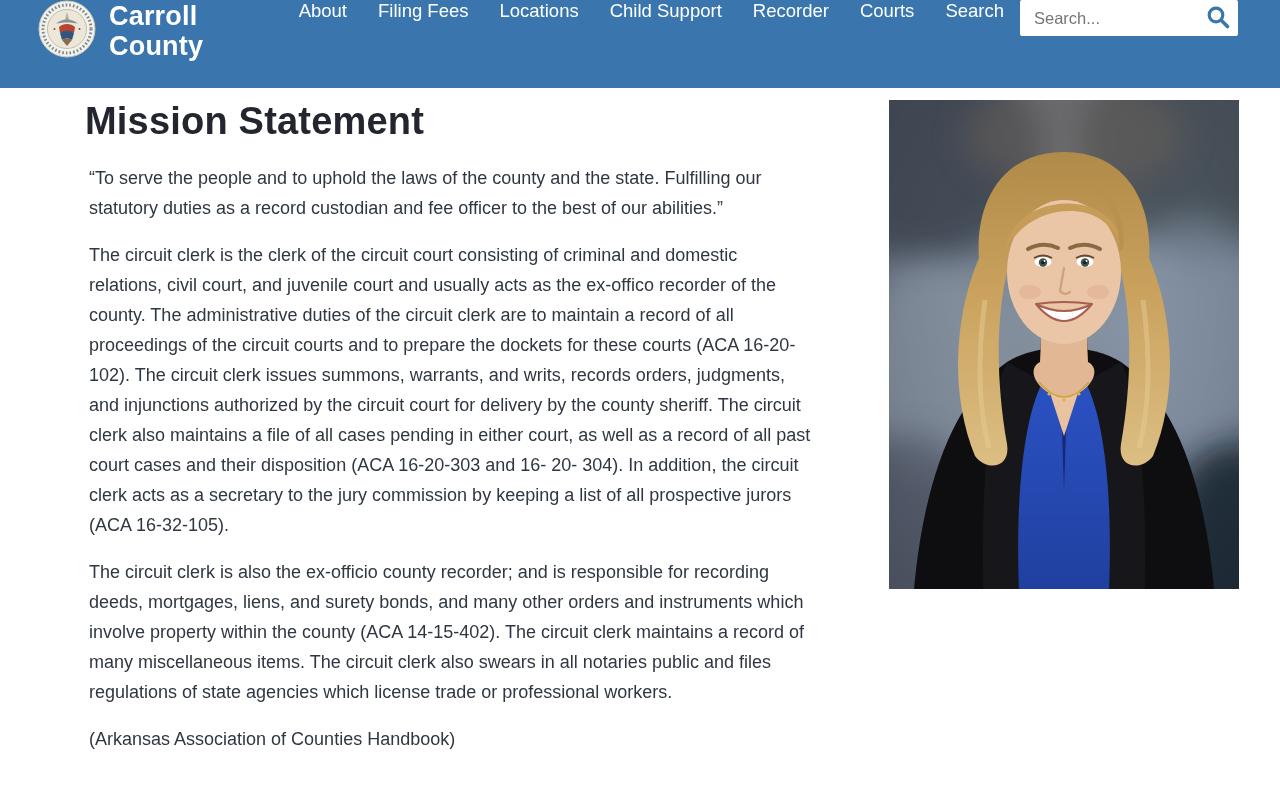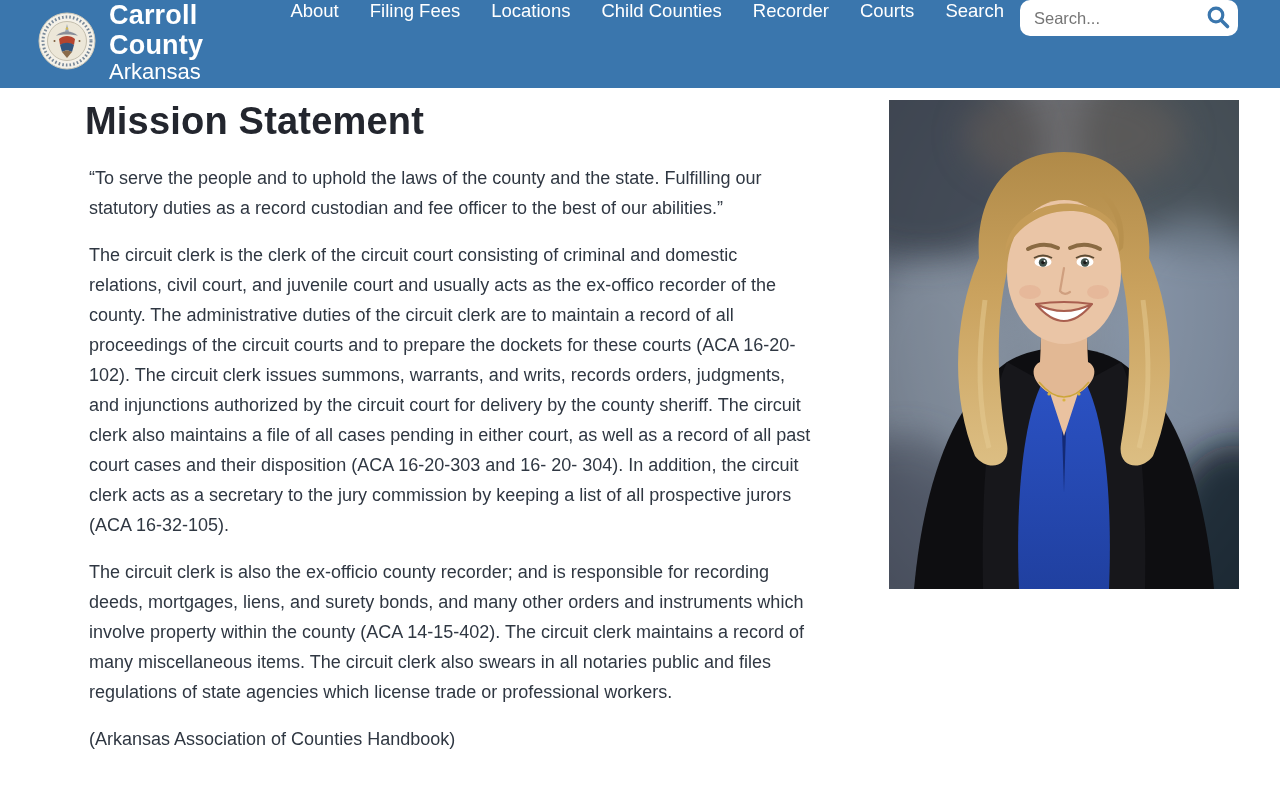--- a/index.html
+++ b/index.html
@@ -20,21 +20,21 @@
   .brand-subtitle { font-size:22px; font-weight:400; line-height:1.12; }
 
   .nav { display:flex; align-items:center; column-gap:31px; margin-left:auto; margin-right:16px; }
   .nav a {
     color:#fff; text-decoration:none; font-size:18.5px; font-weight:400;
     white-space:nowrap; cursor:pointer;
   }
 
   .search { position:relative; width:218px; height:36px; flex:0 0 auto; }
   .search input {
-    width:100%; height:100%; border:none; outline:none; border-radius:10px;
+    width:100%; height:100%; border:none; outline:none; border-radius:2px;
     padding:0 42px 0 14px; font-size:16.5px; color:#333;
     font-family:"Liberation Sans", sans-serif;
   }
   .search input::placeholder { color:#757575; opacity:1; }
   .search button {
     position:absolute; right:6px; top:4px; width:28px; height:28px;
     background:transparent; border:none; padding:0; cursor:pointer;
     display:flex; align-items:center; justify-content:center;
   }
 
@@ -69,29 +69,28 @@
           <path d="M21 27 C25 23 33 23 37 27 L36 33 C33 31 25 31 22 33 Z" fill="#b5452f"></path>
           <path d="M22 33 C26 30 32 30 36 33 L34 40 C31 38 27 38 24 40 Z" fill="#32557f"></path>
           <path d="M24 40 C27 38 31 38 34 40 L29 46 Z" fill="#8a6b4a"></path>
           <circle cx="29" cy="16.5" r="1.2" fill="#d8b94e"></circle>
           <circle cx="16.5" cy="29" r="1" fill="#7a5a3a"></circle>
           <circle cx="41.5" cy="29" r="1" fill="#7a5a3a"></circle>
         </svg>
       </span>
       <span class="brand-text">
         <div class="brand-title">Carroll County</div>
-        <div class="brand-subtitle">Arkansas</div>
       </span>
     </a>
 
     <nav class="nav">
       <a>About</a>
       <a>Filing Fees</a>
       <a>Locations</a>
-      <a>Child Counties</a>
+      <a>Child Support</a>
       <a>Recorder</a>
       <a>Courts</a>
       <a>Search</a>
     </nav>
 
     <div class="search">
       <input type="text" placeholder="Search..." style="">
       <button aria-label="search">
         <span>
           <svg width="26" height="26" viewBox="0 0 26 26" aria-hidden="true">

